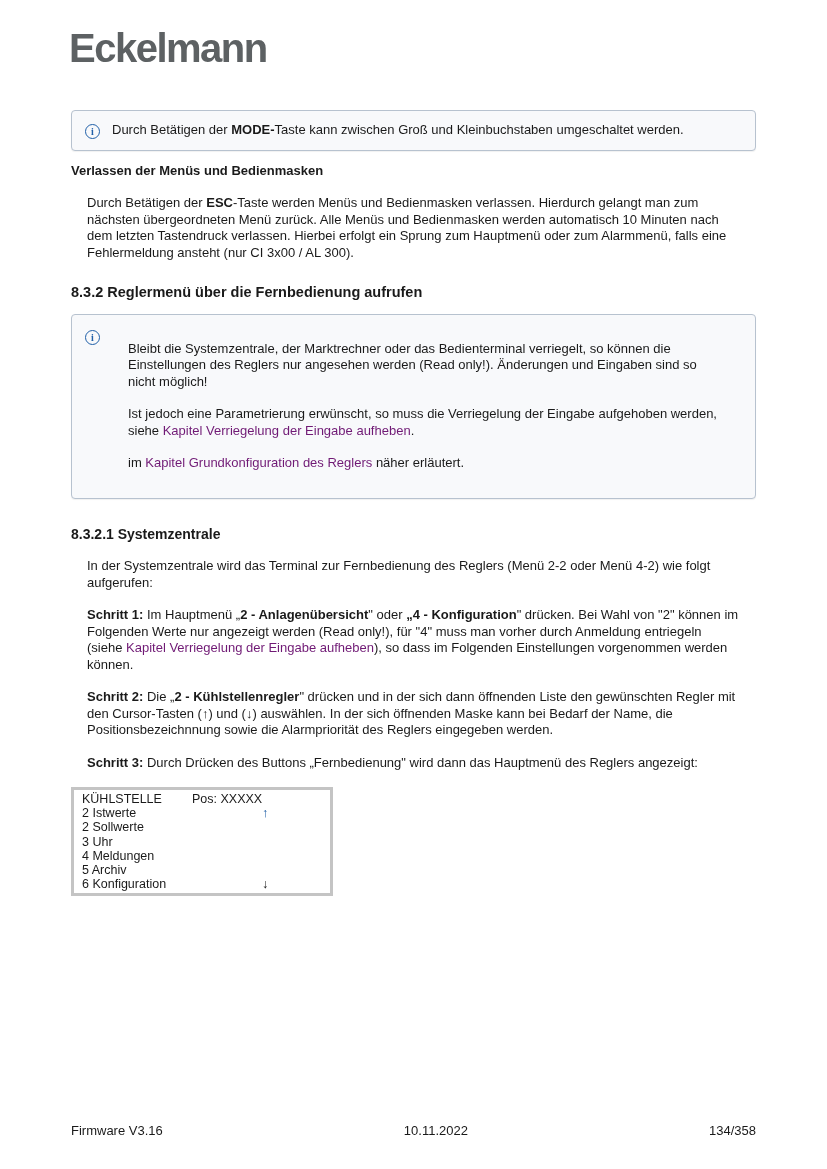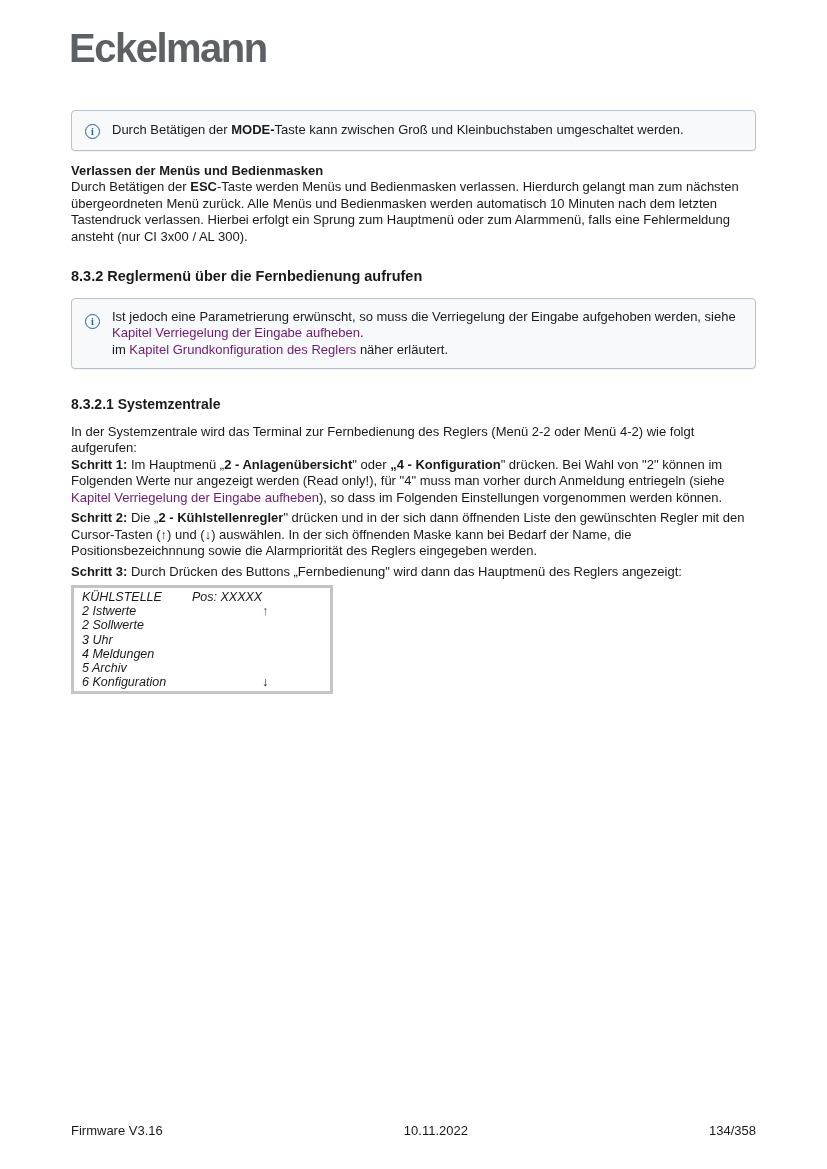--- a/index.html
+++ b/index.html
@@ -23,31 +23,31 @@
     position: absolute; left: 13px; width: 13px; height: 13px;
     border: 1.4px solid #1f5fa8; border-radius: 50%;
     color: #1f5fa8; font-size: 10px; font-weight: bold; line-height: 13px;
     text-align: center; font-family: "Liberation Serif", serif;
   }
   .box1 { margin-top: 0; padding-top: 11px; padding-bottom: 11px; }
   .box1 .info-icon { top: 13px; }
   .box2 .info-icon { top: 15px; }
   b { font-weight: bold; }
   .sub-heading { font-weight: bold; margin-top: 12px; }
-  p { margin: 0; }
+  p { margin: 16px; }
   .h2 { font-weight: bold; font-size: 14.5px; margin-top: 23px; margin-bottom: 13px; }
   .h3 { font-weight: bold; font-size: 14px; margin-top: 27px; margin-bottom: 11px; }
   .link { color: #701a75; }
   .step { margin-top: 4px; }
   .terminal {
     margin-top: 5px; width: 240px; border: 3px solid #c4c4c4;
     padding: 2px 8px 2px 8px; font-size: 12.5px; line-height: 14.2px;
     position: relative;
   }
-  .term-row { display: flex; font-style: italic; }
+  .term-row { display: flex; }
   .term-left { width: 110px; }
   .term-right { width: 110px; text-align: left; }
   .arrow { color: #1d5da5; display: inline-block; margin-left: 70px; }
   .arrow-down { color: #1a1a1a; display: inline-block; margin-left: 70px; }
   .footer {
     position: absolute; top: 1123px; left: 71px; width: 685px;
     display: flex; justify-content: space-between; font-size: 13px;
   }
 </style>
 </head>
@@ -62,20 +62,21 @@
     <span>Durch Betätigen der </span><b>MODE-</b><span>Taste kann zwischen Groß und Kleinbuchstaben umgeschaltet werden.</span>
   </div>
 
   <div class="sub-heading">Verlassen der Menüs und Bedienmasken</div>
   <p><span>Durch Betätigen der </span><b>ESC</b><span>-Taste werden Menüs und Bedienmasken verlassen. Hierdurch gelangt man zum nächsten übergeordneten Menü zurück. Alle Menüs und Bedienmasken werden automatisch 10 Minuten nach dem letzten Tastendruck verlassen. Hierbei erfolgt ein Sprung zum Hauptmenü oder zum Alarmmenü, falls eine Fehlermeldung ansteht (nur CI 3x00 / AL 300).</span></p>
 
   <div class="h2">8.3.2  Reglermenü über die Fernbedienung aufrufen</div>
 
   <div class="infobox box2">
     <span class="info-icon">i</span>
+    <p>Bleibt die Systemzentrale, der Marktrechner oder das Bedienterminal verriegelt, so können die Einstellungen des Reglers nur angesehen werden (Read only!). Änderungen und Eingaben sind so nicht möglich!</p>
     <p><span>Ist jedoch eine Parametrierung erwünscht, so muss die Verriegelung der Eingabe aufgehoben werden, siehe </span><span class="link">Kapitel Verriegelung der Eingabe aufheben</span><span>.</span></p>
     <p><span>im </span><span class="link">Kapitel Grundkonfiguration des Reglers</span><span> näher erläutert.</span></p>
   </div>
 
   <div class="h3">8.3.2.1  Systemzentrale</div>
 
   <p>In der Systemzentrale wird das Terminal zur Fernbedienung des Reglers (Menü 2-2 oder Menü 4-2) wie folgt aufgerufen:</p>
 
   <p><b>Schritt 1:</b><span> Im Hauptmenü „</span><b>2 - Anlagenübersicht</b><span>" oder </span><b>„4 - Konfiguration</b><span>" drücken. Bei Wahl von "2" können im Folgenden Werte nur angezeigt werden (Read only!), für "4" muss man vorher durch Anmeldung entriegeln (siehe </span><span class="link">Kapitel Verriegelung der Eingabe aufheben</span><span>), so dass im Folgenden Einstellungen vorgenommen werden können.</span></p>
 

